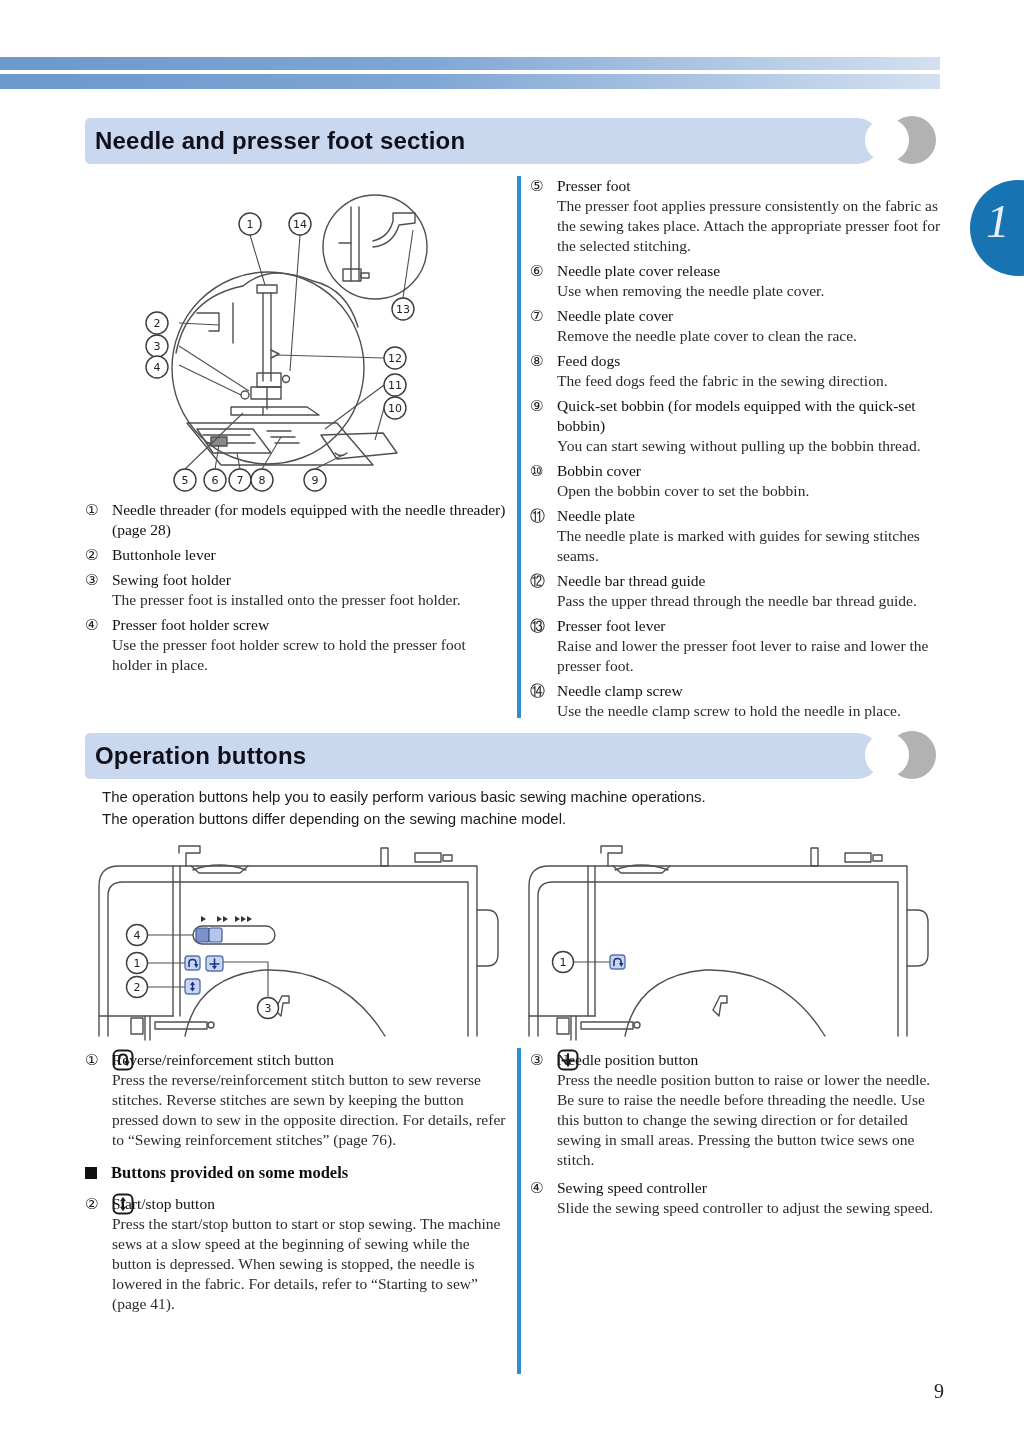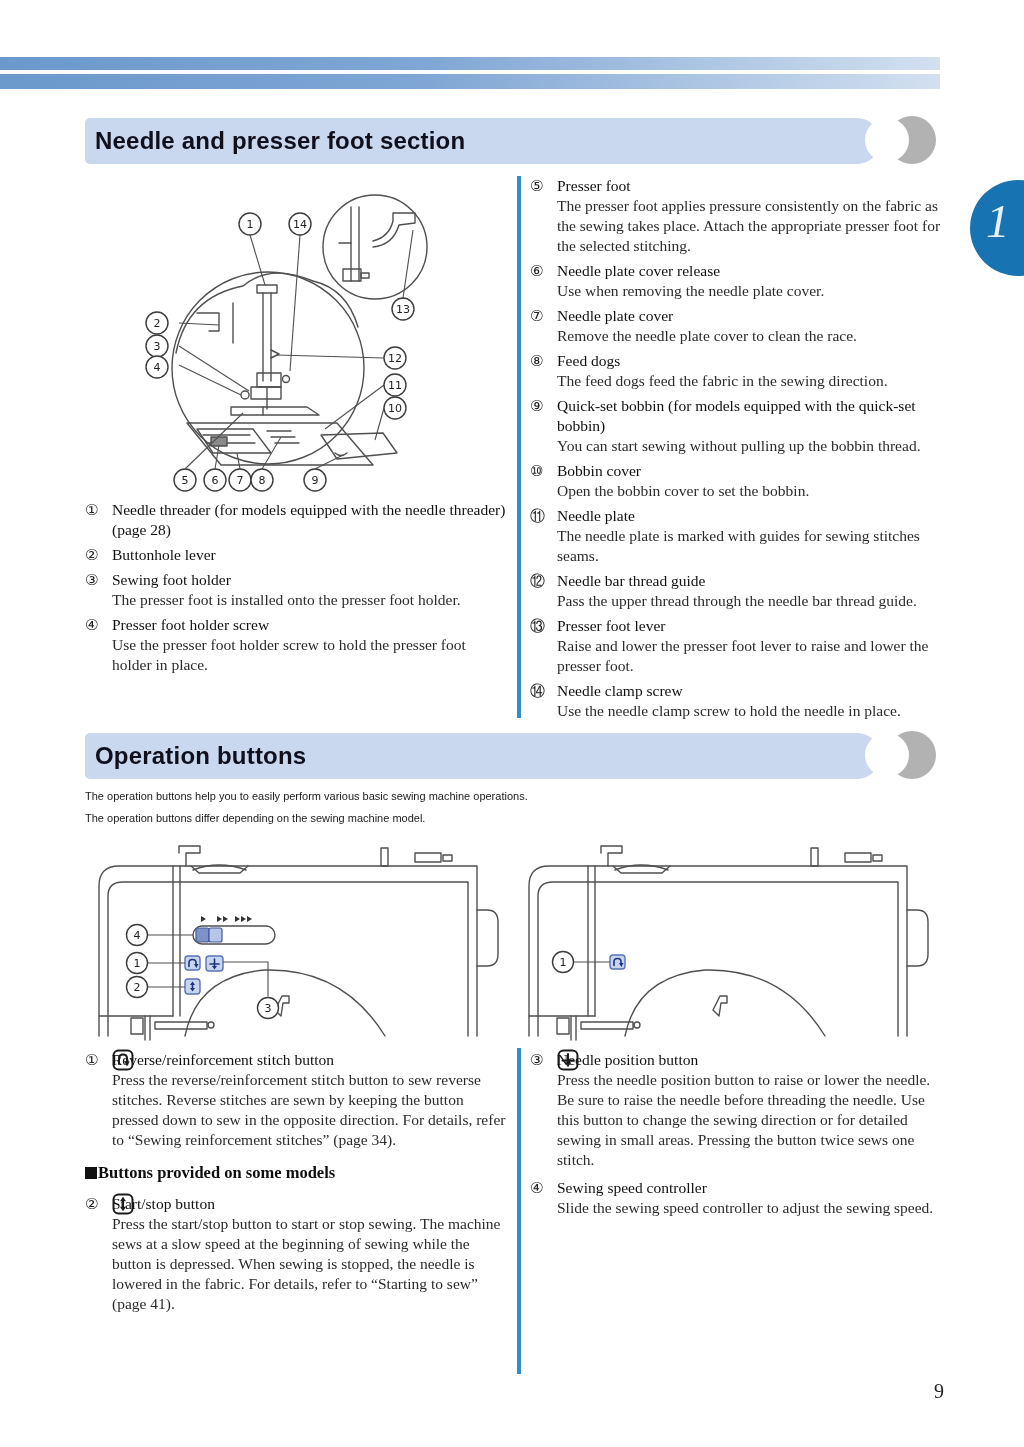--- a/index.html
+++ b/index.html
@@ -21,25 +21,25 @@
   .col{position:absolute;}
   .item{position:relative;padding-left:27px;margin-bottom:5px;
         font-size:15.5px;line-height:20px;color:#2b2b2b;}
   .item .num{position:absolute;left:0;top:0;font-family:"DejaVu Sans",sans-serif;
         font-size:15px;line-height:20px;color:#222;}
   .item .ttl{font-weight:normal;color:#101010;}
   .item .desc{color:#2b2b2b;}
   .ttlrow{display:flex;align-items:center;gap:7px;}
   .inline-icon{flex:0 0 auto;}
   .subhead{position:relative;margin:12px 0 10px;font-weight:bold;font-size:16.5px;
-        line-height:22px;color:#0e0e0e;display:flex;align-items:center;gap:1px;}
+        line-height:22px;color:#0e0e0e;display:flex;align-items:center;gap:14px;}
   .sqbullet{display:inline-block;width:12px;height:12px;background:#111;}
   
-  .intro{position:absolute;left:85px;width:760px;font-family:"Liberation Sans",sans-serif;
-        font-size:11px;line-height:21.5px;color:#1b1b1b;}
+  .intro{position:absolute;left:102px;width:760px;font-family:"Liberation Sans",sans-serif;
+        font-size:15px;line-height:21.5px;color:#1b1b1b;}
   
   .chapcircle{position:absolute;left:970px;top:180px;width:96px;height:96px;border-radius:50%;
         background:#1873b2;}
   .chapcircle .ch{position:absolute;left:16px;top:14px;font-family:"Liberation Serif",serif;
         font-style:italic;font-size:47px;color:#e8f1f8;}
   .pagenum{position:absolute;left:934px;top:1380px;font-size:20px;color:#222;}
   
   svg{position:absolute;overflow:visible;}
   .lineart{stroke:#4f4f4f;stroke-width:1.4;fill:none;stroke-linecap:round;stroke-linejoin:round;}
   .co-circle{fill:#ffffff;stroke:#3c3c3c;stroke-width:1.4;}
@@ -378,21 +378,21 @@
     <div class="item">
       <span class="num">①</span>
       <div class="ttlrow">
         <span class="ttl">Reverse/reinforcement stitch button</span>
         <svg class="inline-icon" width="22" height="22" viewBox="0 0 22 22">
           <rect x="1.5" y="1.5" width="19" height="19" rx="5" class="icon-frame"></rect>
           <path class="icon-stroke" d="M 7 15 v -5.5 q 0 -4 4 -4 q 4 0 4 4 v 3"></path>
           <path class="icon-fill" d="M 12.3 12.5 h 5.4 l -2.7 5 Z"></path>
         </svg>
       </div>
-      <div class="desc">Press the reverse/reinforcement stitch button to sew reverse stitches. Reverse stitches are sewn by keeping the button pressed down to sew in the opposite direction. For details, refer to “Sewing reinforcement stitches” (page 34).</div>
+      <div class="desc">Press the reverse/reinforcement stitch button to sew reverse stitches. Reverse stitches are sewn by keeping the button pressed down to sew in the opposite direction. For details, refer to “Sewing reinforcement stitches” (page 76).</div>
     </div>
     <div class="subhead">
       <span class="sqbullet"></span>
       <span>Buttons provided on some models</span>
     </div>
     <div class="item">
       <span class="num">②</span>
       <div class="ttlrow">
         <span class="ttl">Start/stop button</span>
         <svg class="inline-icon" width="22" height="22" viewBox="0 0 22 22">

